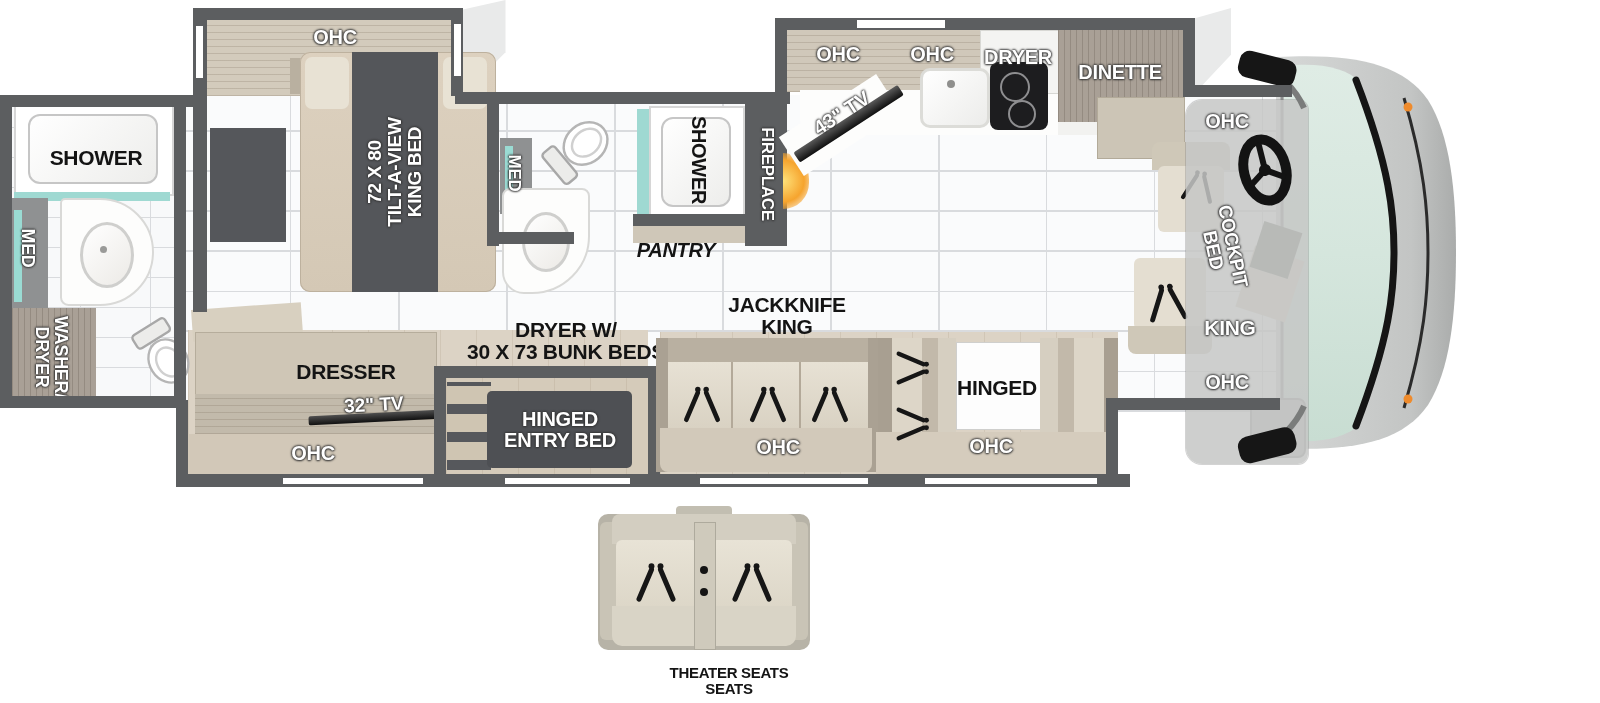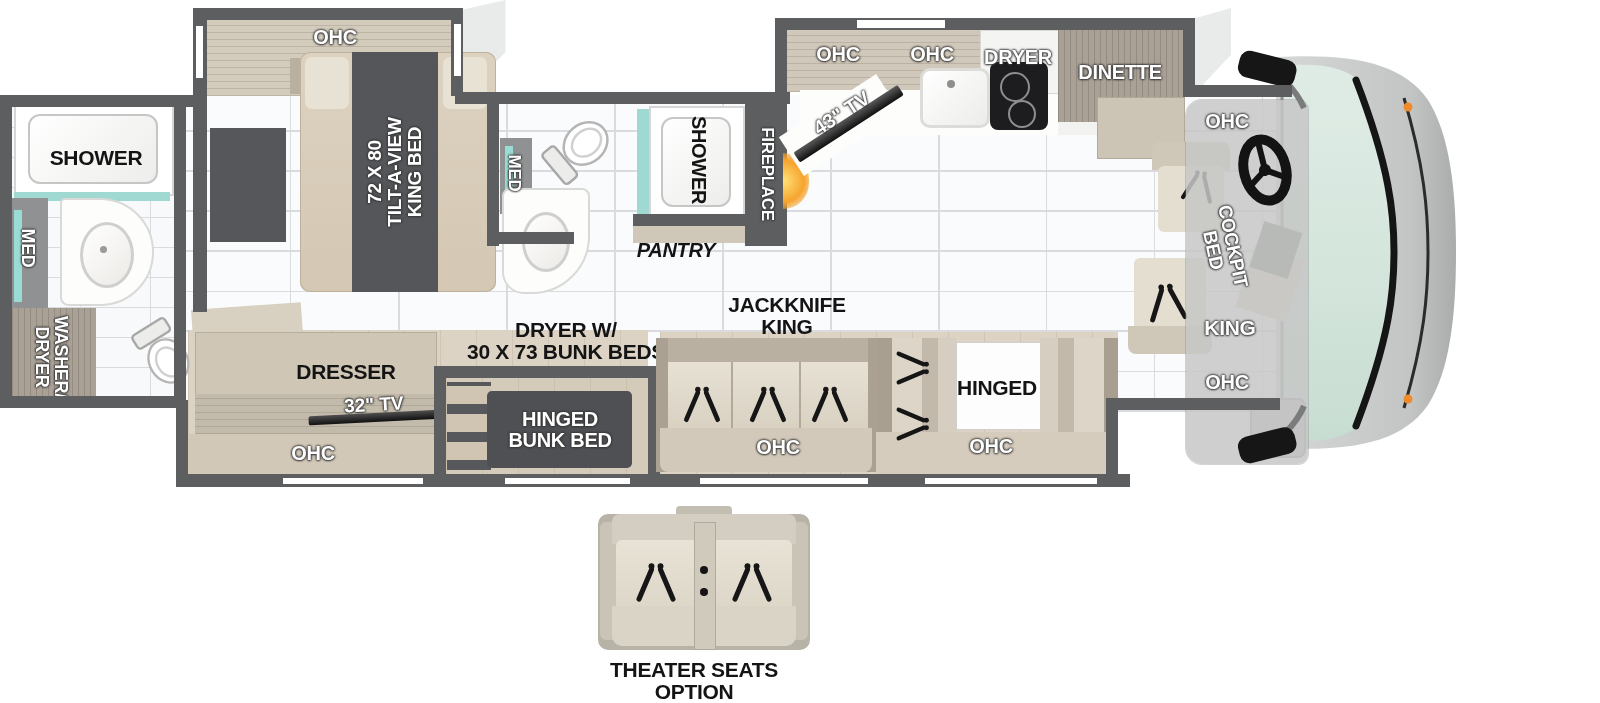--- a/index.html
+++ b/index.html
@@ -155,21 +155,21 @@
   </div>
   <div class="lbl lab-b" style="left:346px;top:372px;font-size:21px;">DRESSER</div>
   <div class="lbl lab-w" style="left:313px;top:453px;font-size:20px;">OHC</div>
 
   <div class="abs tan" style="left:446px;top:378px;width:202px;height:97px;background-color:#d5cbba;"></div>
   <div class="abs" style="left:447px;top:382px;width:44px;height:88px;background:
        repeating-linear-gradient(0deg,#56585c 0 10px,#cfc5b2 10px 28px);"></div>
   <div class="abs" style="left:487px;top:391px;width:145px;height:77px;background:#4e5054;border-radius:5px;"></div>
   <div class="lbl lab-w" style="left:560px;top:430px;font-size:20px;">
     <span>HINGED</span>
-      <span>BUNK BED</span>
+      <span>ENTRY BED</span>
   </div>
   <div class="lbl lab-b" style="left:566px;top:341px;font-size:21px;">
     <span>DRYER W/</span>
       <span>30 X 73 BUNK BEDS</span>
   </div>
 
   <div class="wall" style="left:434px;top:366px;width:12px;height:114px;"></div>
   <div class="wall" style="left:434px;top:366px;width:226px;height:12px;"></div>
   <div class="wall" style="left:648px;top:366px;width:12px;height:120px;"></div>
 
@@ -355,18 +355,18 @@
       <circle cx="19" cy="7" r="2.6"></circle>
         <circle cx="27" cy="7" r="2.6"></circle>
       </svg>
     <svg class="belt" style="left:128px;top:52px;width:52px;height:46px;" viewBox="0 0 46 40">
       <line x1="8" y1="36" x2="19" y2="10"></line>
         <line x1="38" y1="36" x2="27" y2="10"></line>
       <circle cx="19" cy="7" r="2.6"></circle>
         <circle cx="27" cy="7" r="2.6"></circle>
       </svg>
   </div>
-  <div class="lbl lab-b" style="left:694px;top:681px;font-size:21px;">
+  <div class="lbl lab-b" style="left:729px;top:681px;font-size:15px;">
     <span>THEATER SEATS</span>
-      <span>OPTION</span>
+      <span>SEATS</span>
   </div>
 
 </div>
 
 </body></html>

